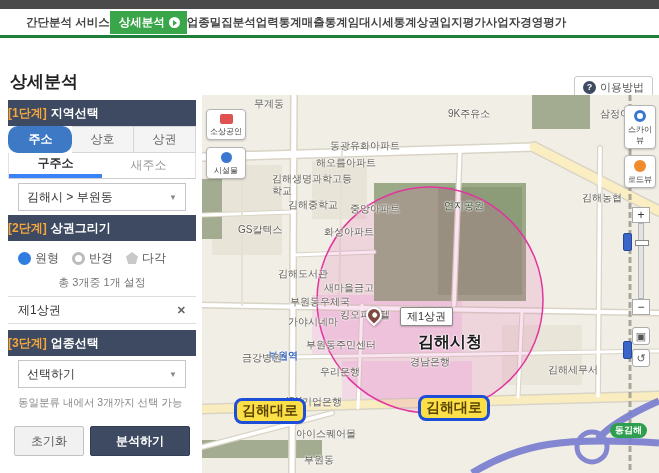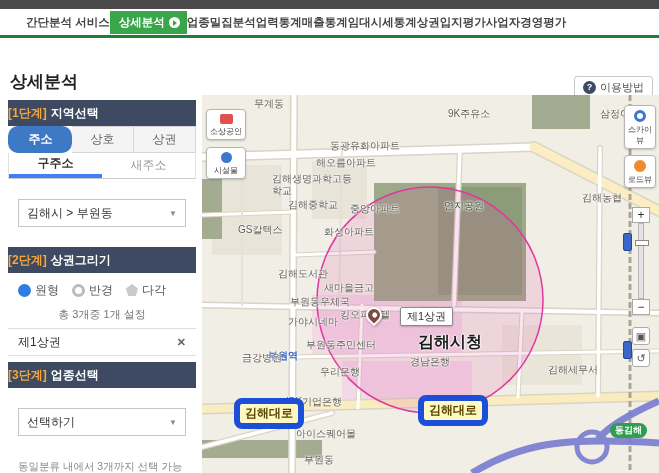--- a/index.html
+++ b/index.html
@@ -29,21 +29,21 @@
                  display:flex; align-items:center; gap:4px; }
   .step-tag { color:#f5a63c; }
   .tabs { display:flex; height:27px; }
   .tab { flex:1; display:flex; align-items:center; justify-content:center; font-size:12px; background:#f4f4f4;
          border:1px solid #d6d6d6; border-left:none; color:#666; cursor:pointer; }
   .tab:first-child { border-left:2px solid #14532d;border-radius:10px; }
   .tab.active { background:#3e79c6; color:#fff; border-color:#3e79c6; font-weight:bold; }
   .subtabs { display:flex; height:26px; border-bottom:1px solid #ccc; border-left:1px solid #e2e2e2; border-right:1px solid #e2e2e2; }
   .subtab { flex:1; display:flex; align-items:center; justify-content:center; font-size:12px; color:#999; cursor:pointer; }
   .subtab.active { color:#333; font-weight:bold; border-bottom:4px solid #3b82f6; }
-  .select-box { margin:20px 10px; height:28px; border:1px solid #c6c6c6; background:#fff; display:flex;
+  .select-box { margin:4px 10px; height:28px; border:1px solid #c6c6c6; background:#fff; display:flex;
                 align-items:center; justify-content:space-between; padding:4px 8px; font-size:12px; color:#333; cursor:pointer; }
   .chev { color:#888; font-size:8px; }
   .modes { display:flex; align-items:center; height:34px; padding:12px 10px; gap:13px; }
   .mode { display:flex; align-items:center; gap:4px; font-size:12px; color:#555; cursor:pointer; }
   .mi-circle { width:13px; height:13px; border-radius:50%; background:#2f7de1; }
   .mi-radius { width:13px; height:13px; border-radius:50%; border:3px solid #bbb; background:#fff; }
   .mi-poly { width:12px; height:12px; background:#c9c9c9; clip-path:polygon(50% 0,100% 38%,82% 100%,18% 100%,0 38%); }
   .count-text { text-align:center; font-size:11px; color:#777; padding:0 0 6px; }
   .area-row { height:28px; border-top:1px solid #ddd; border-bottom:1px solid #ddd; display:flex; align-items:center;
               justify-content:space-between; padding:0 10px; font-size:12px; color:#333; }
@@ -60,22 +60,22 @@
   .map { position:absolute; left:202px; top:95px; width:457px; height:378px; background:#f1eee6; overflow:hidden; }
   .map svg { position:absolute; left:0; top:0; }
   .map-label { position:absolute; font-size:10px; color:#5c5a50; white-space:nowrap;
                text-shadow:0 0 2px #fff, 0 0 2px #fff, 0 0 2px #fff; }
   .map-label.park { color:#314a2a; }
   .map-label.station { color:#2f5fbf; font-weight:bold; }
   .map-label.city-hall { font-size:16px; font-weight:bold; color:#1b1b1b; }
   .map-label.wrap { white-space:normal; width:86px; line-height:1.15; }
   .area-box { position:absolute; background:#fff; border:1px solid #8a8a8a; font-size:11px; color:#333;
               padding:1px 6px; border-radius:2px; box-shadow:0 1px 2px rgba(0,0,0,.2); }
-  .road-badge { position:absolute; background:#fef9c3; color:#5a4500; font-size:12px; padding:1px 5px;
-                border-radius:8px; border:6px solid #1d4ed8; font-weight:bold; }
+  .road-badge { position:absolute; background:#fde047; color:#5a4500; font-size:14px; padding:1px 5px;
+                border-radius:8px; border:3px solid #1d4ed8; font-weight:bold; }
   .ic-badge { position:absolute; background:#2e9e4f; color:#fff; font-size:9px; padding:1px 5px;
               border-radius:8px; font-weight:bold; }
   .map-pin { position:absolute; width:16px; height:16px; background:#7d4a42; border:2px solid #fff;
              border-radius:50% 50% 50% 0; transform:rotate(-45deg); box-shadow:0 1px 3px rgba(0,0,0,.35); }
   .pin-dot { position:absolute; inset:0; margin:auto; width:5px; height:5px; background:#fff; border-radius:50%; }
   .lrt-station { position:absolute; width:9px; height:18px; background:#3a66c9; border:1px solid #24489a; border-radius:2px; }
   .map-ctrl { position:absolute; background:#fff; border:1px solid #b5b5b5; border-radius:4px;
               box-shadow:0 1px 2px rgba(0,0,0,.18); text-align:center; cursor:pointer; }
   .ctrl-label { font-size:8px; color:#444; padding-bottom:2px; }
   .store-icon { width:13px; height:10px; background:#e05252; border-radius:2px; margin:4px auto 2px; }

